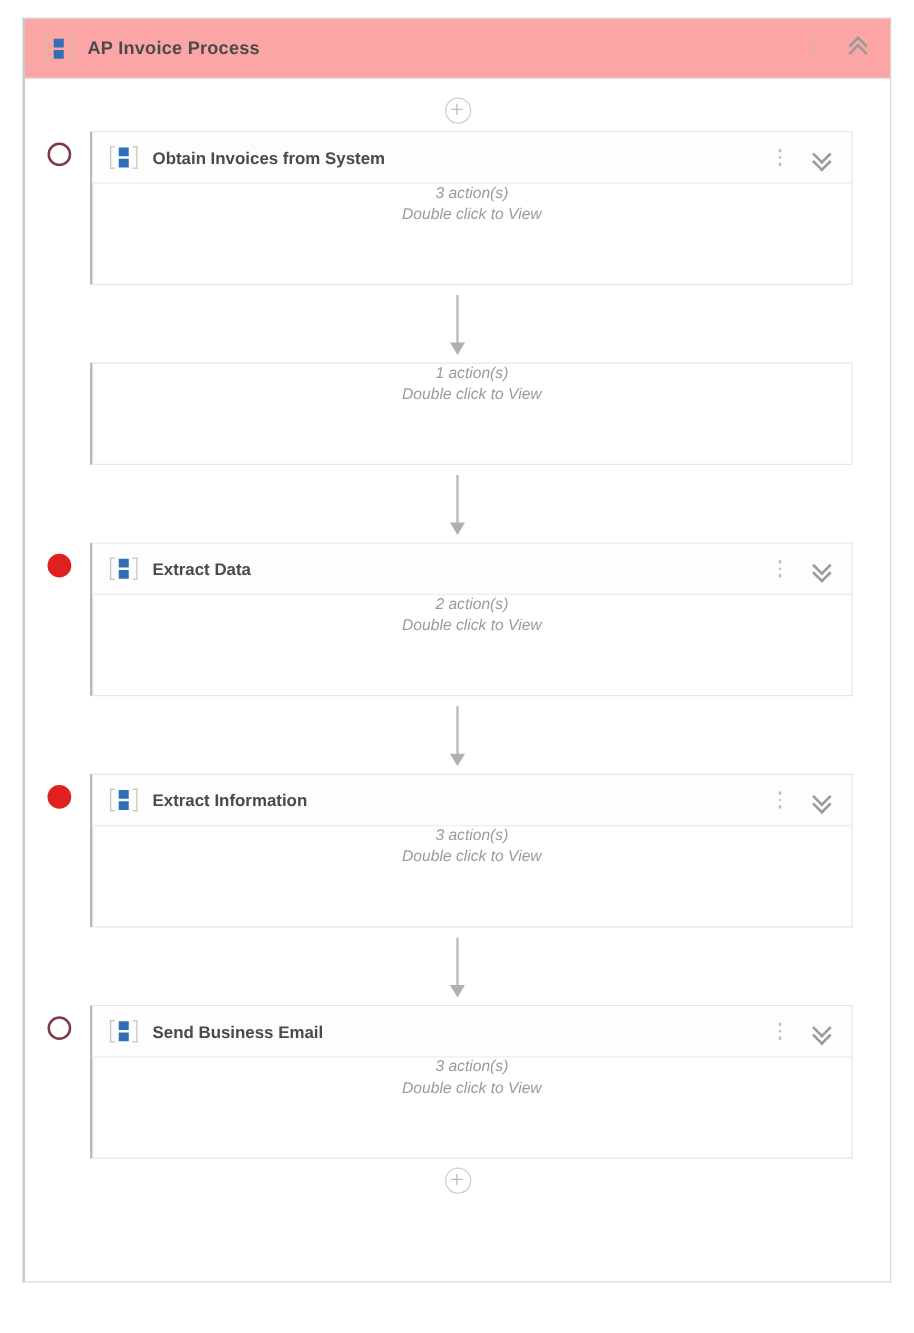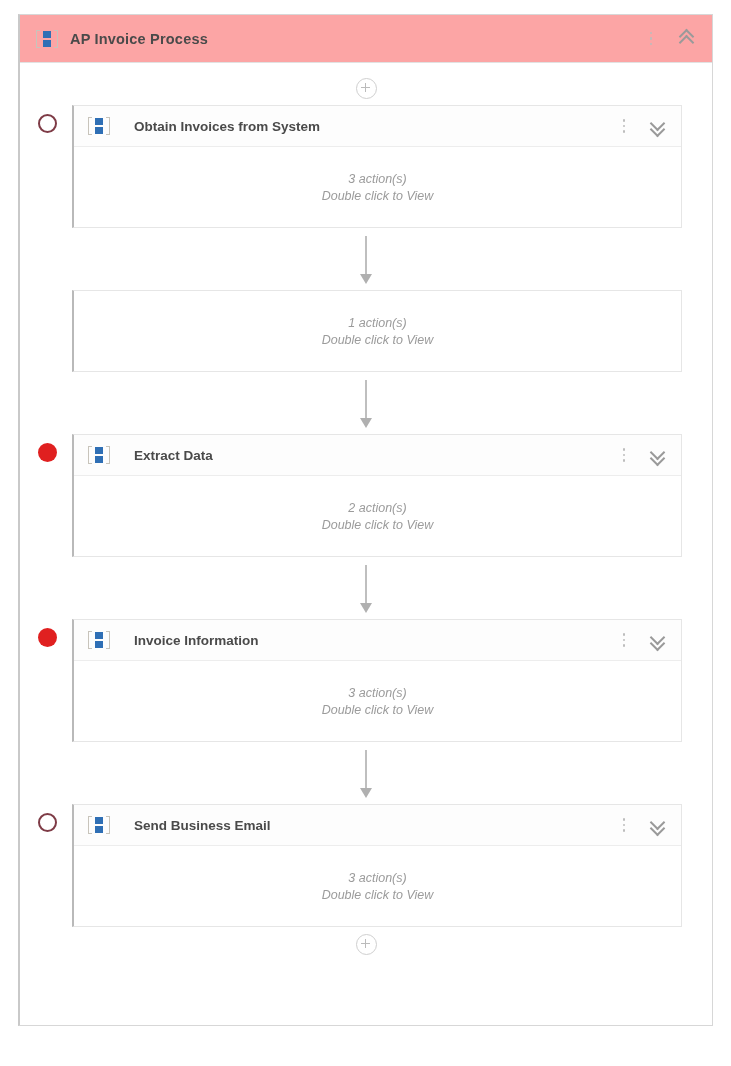--- a/index.html
+++ b/index.html
@@ -182,35 +182,34 @@
     display: flex;
     align-items: center;
     padding: 0 12px 0 14px;
     border-bottom: 1px solid #ededed;
     background: #fdfdfd;
   }
   .card-title {
     font-size: 13.5px;
     font-weight: bold;
     color: #4a4a4a;
-    margin-left: 24px;
+    margin-left: 12px;
     white-space: nowrap;
   }
   .card-actions {
     margin-left: auto;
     display: flex;
     align-items: center;
     gap: 20px;
   }
   .card-body {
     height: 80px;
     display: flex;
     flex-direction: column;
     align-items: center;
-    justify-content: center;
     gap: 3px;
   }
   .card-body div {
     font-style: italic;
     font-size: 12.5px;
     color: #9b9b9b;
   }
 
   
   .connector {
@@ -357,21 +356,21 @@
     <div class="step-row">
       <span class="bp-dot filled"></span>
       <div class="card">
         <div class="card-head">
           <span class="bp-icon">
             <span class="brk l"></span>
               <span class="sq top"></span>
               <span class="sq bot"></span>
               <span class="brk r"></span>
           </span>
-          <span class="card-title">Invoice Information</span>
+          <span class="card-title">Extract Information</span>
           <span class="card-actions">
             <span class="dots">
                 <i></i>
                 <i></i>
                 <i></i>
               </span>
             <span class="chev down">
                 <span class="a"></span>
                 <span class="b"></span>
               </span>

